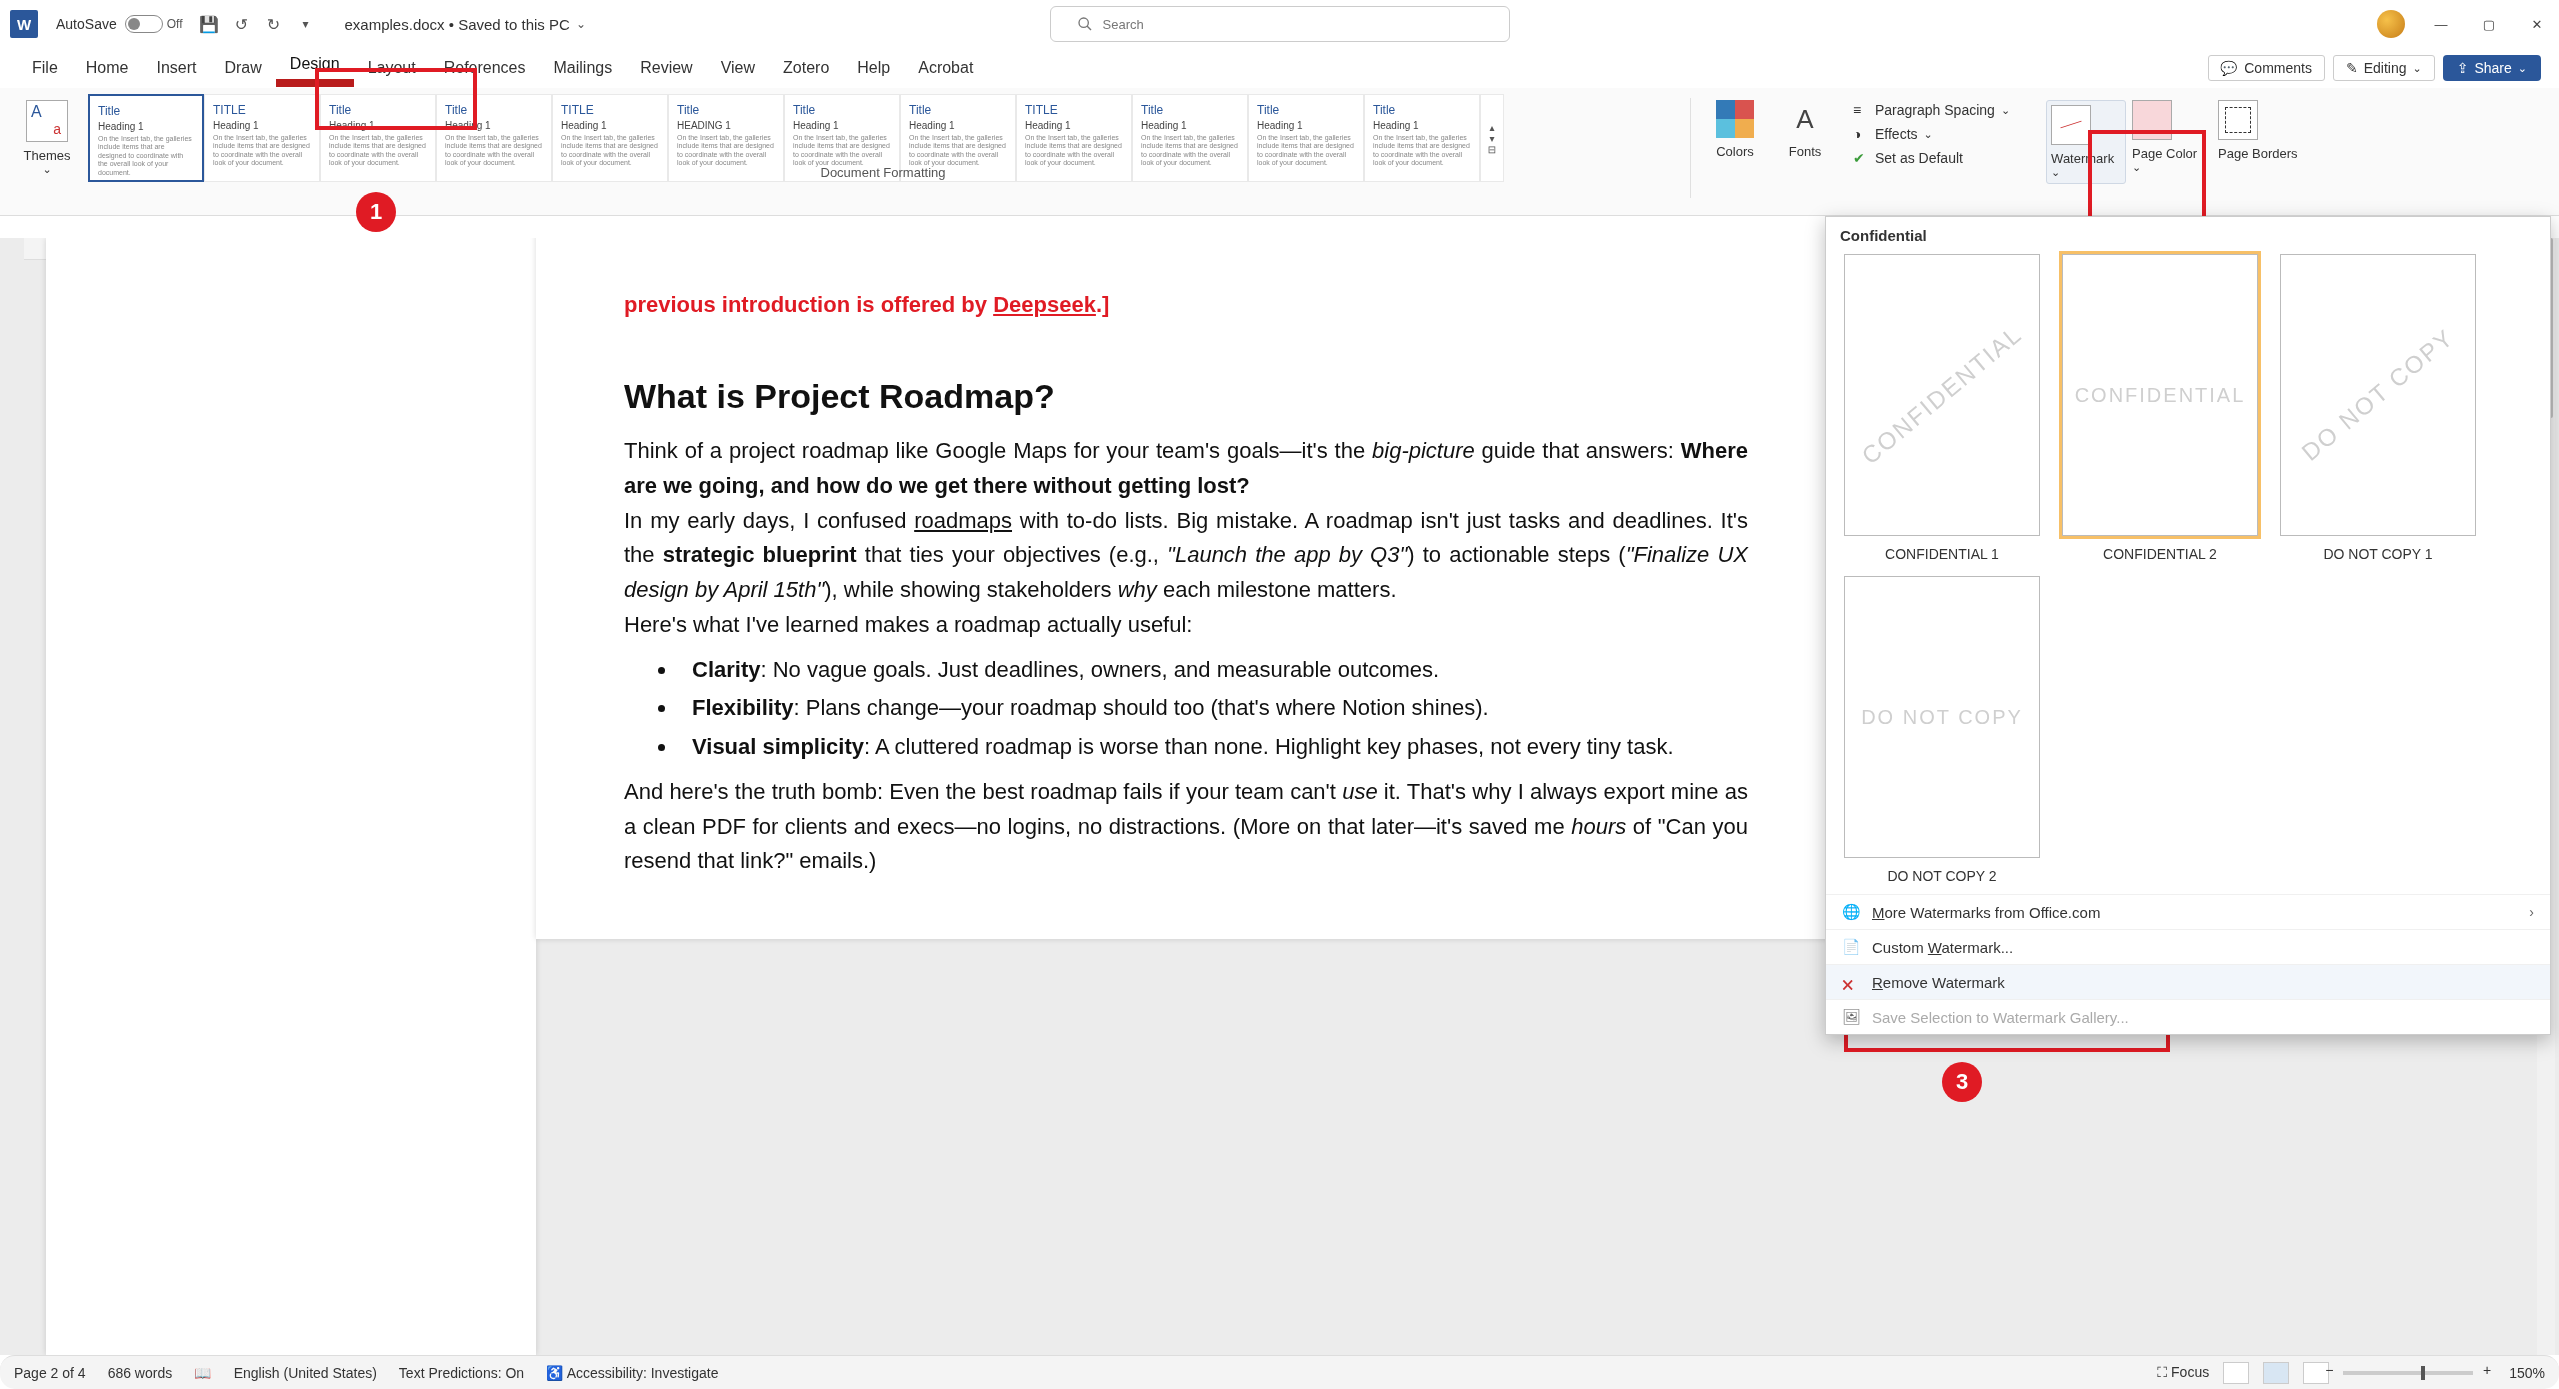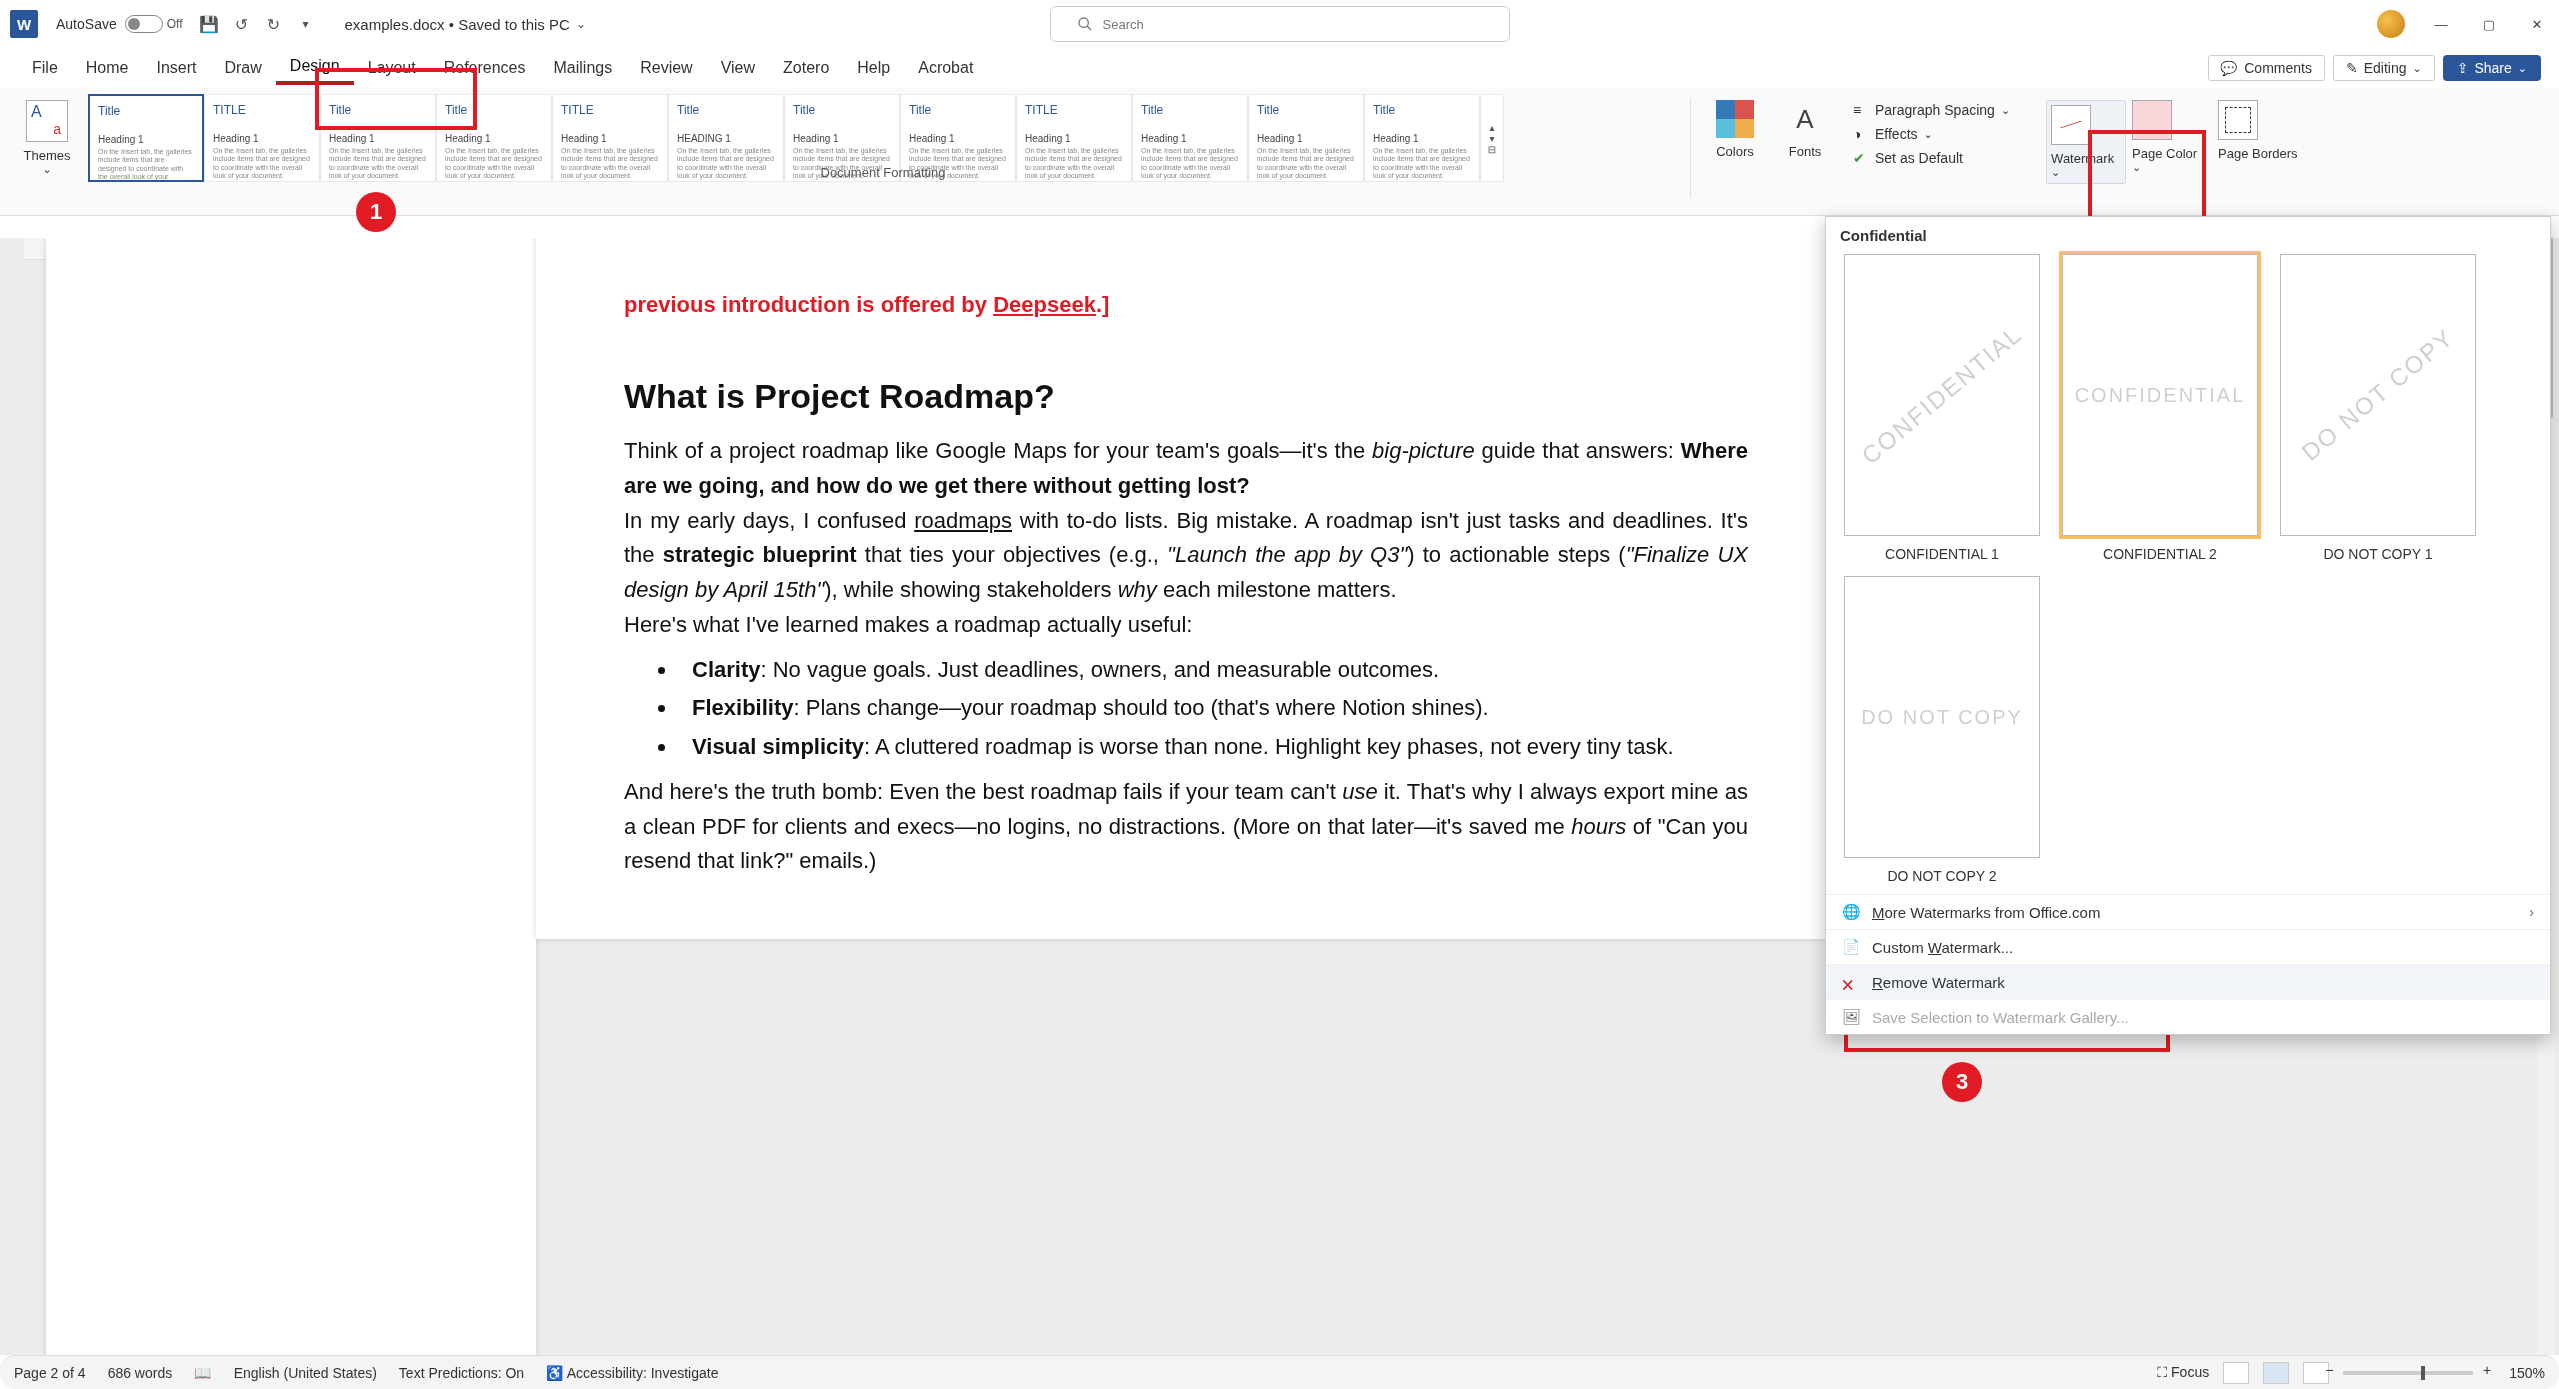--- a/index.html
+++ b/index.html
@@ -17,36 +17,36 @@
 .doc-title .chev { font-size: 12px; color: #555; }
 .search-box { position: absolute; left: 50%; transform: translateX(-50%); width: 460px; height: 36px; border: 1px solid #ccc; border-radius: 6px; display: flex; align-items: center; padding: 0 26px; color: #777; background: #fff; }
 .search-box svg { width: 16px; height: 16px; margin-right: 10px; }
 .title-right { margin-left: auto; display: flex; align-items: center; gap: 24px; }
 .avatar { width: 28px; height: 28px; border-radius: 50%; background: radial-gradient(circle at 35% 35%, #f6c14a, #c77d18); }
 .win-btn { width: 24px; height: 24px; display: flex; align-items: center; justify-content: center; cursor: pointer; color: #444; }
 
 
 .tab-row { height: 40px; display: flex; align-items: center; padding: 0 18px; }
 .tab { padding: 6px 14px; font-size: 16px; color: #333; cursor: pointer; }
-.tab.active { border-bottom: 4px solid #b91c1c; color: #111; }
+.tab.active { border-bottom: 8px solid #b91c1c; color: #111; }
 .tab-right { margin-left: auto; display: flex; align-items: center; gap: 8px; }
 .comments-btn, .editing-btn { border: 1px solid #ccc; padding: 4px 12px; border-radius: 3px; font-size: 14px; display: flex; align-items: center; gap: 6px; cursor: pointer; }
 .share-btn { background: #2b579a; color: #fff; padding: 5px 14px; border-radius: 4px; font-size: 14px; display: flex; align-items: center; gap: 6px; cursor: pointer; }
 
 
 .ribbon { height: 128px; border-bottom: 1px solid #ddd; background: #fafafa; display: flex; align-items: flex-start; padding: 6px 12px 0 12px; gap: 6px; position: relative; }
 .themes-grp { display: flex; flex-direction: column; align-items: center; width: 70px; padding-top: 6px; }
 .themes-icon { width: 42px; height: 42px; border: 1px solid #aaa; position: relative; background: #fff; }
 .themes-icon::before { content: "A"; position: absolute; left: 4px; top: 2px; font-size: 16px; color: #2b579a; }
 .themes-icon::after { content: "a"; position: absolute; right: 6px; bottom: 4px; font-size: 14px; color: #c33; }
 .grp-label { font-size: 13px; margin-top: 6px; }
 .formatting-gallery { display: flex; gap: 0; align-items: flex-start; position: relative; flex: 0 0 auto; }
 .gallery-item { width: 116px; height: 88px; border: 1px solid #e9e9e9; background: #fff; padding: 8px; font-size: 10px; color: #555; cursor: pointer; overflow: hidden; }
 .gallery-item.selected { border: 2px solid #2b579a; }
-.gallery-item .gi-title { font-size: 12px; color: #2b579a; margin-bottom: 16px; }
+.gallery-item .gi-title { font-size: 12px; color: #2b579a; margin-bottom: 3px; }
 .gallery-item .gi-head { font-size: 10px; color: #444; margin-bottom: 3px; }
 .gallery-item .gi-body { font-size: 7px; color: #888; line-height: 1.2; }
 .gallery-more { width: 24px; height: 88px; display: flex; flex-direction: column; justify-content: center; align-items: center; border: 1px solid #e9e9e9; background: #fff; cursor: pointer; }
 .gallery-more span { font-size: 10px; color: #555; }
 .grp-caption { position: absolute; bottom: 2px; left: 50%; transform: translateX(-50%); font-size: 13px; color: #555; }
 .ribbon-sep { width: 1px; height: 100px; background: #e0e0e0; margin: 4px 6px 0 6px; }
 .small-grp { display: flex; flex-direction: column; align-items: center; width: 64px; padding-top: 6px; cursor: pointer; }
 .small-grp .icon-box { width: 38px; height: 38px; }
 .colors-icon { background: conic-gradient(#d9534f 0 25%, #f0ad4e 0 50%, #5bc0de 0 75%, #337ab7 0 100%); }
 .fonts-icon { font-size: 26px; font-weight: 300; display: flex; align-items: center; justify-content: center; color: #444; }

